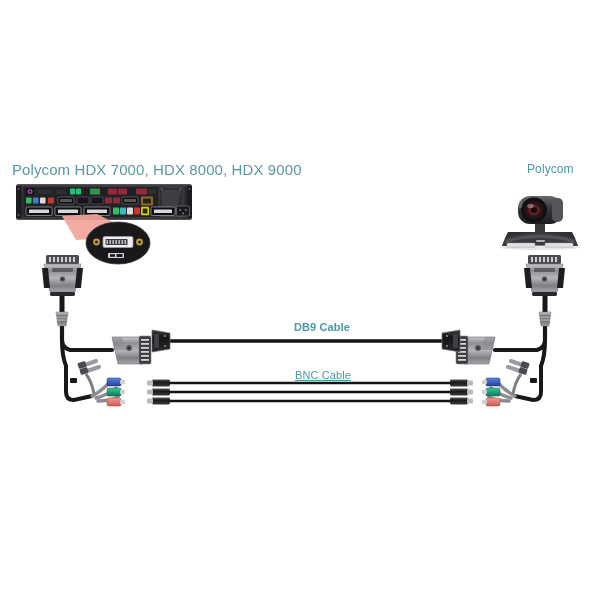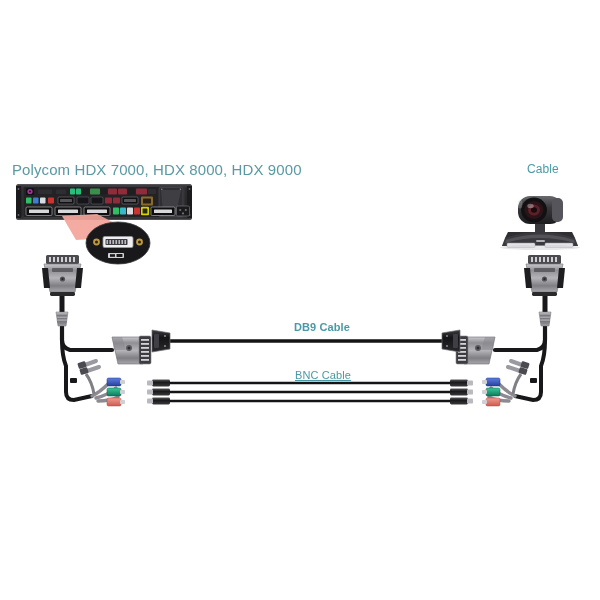--- a/index.html
+++ b/index.html
@@ -32,21 +32,21 @@
   #db9-label { left: 294px; top: 321px; font-size: 11px; font-weight: bold; }
   #bnc-label { left: 295px; top: 369px; font-size: 11px; text-decoration: underline; }
   svg { display:block; }
 </style>
 </head>
 <body>
 
 <div id="stage">
 
   <span class="lbl" id="title-label">Polycom HDX 7000, HDX 8000, HDX 9000</span>
-  <span class="lbl" id="camera-label">Cable</span>
+  <span class="lbl" id="camera-label">Polycom</span>
   <span class="lbl" id="db9-label">DB9 Cable</span>
   <span class="lbl" id="bnc-label">BNC Cable</span>
 
   <svg width="600" height="600" viewBox="0 0 600 600" xmlns="http://www.w3.org/2000/svg">
     <defs>
       <linearGradient id="metalV" x1="0" y1="0" x2="0" y2="1">
         <stop offset="0%" stop-color="#c9c9cd"></stop>
         <stop offset="22%" stop-color="#8f8f94"></stop>
         <stop offset="50%" stop-color="#b4b4b9"></stop>
         <stop offset="78%" stop-color="#7e7e83"></stop>

